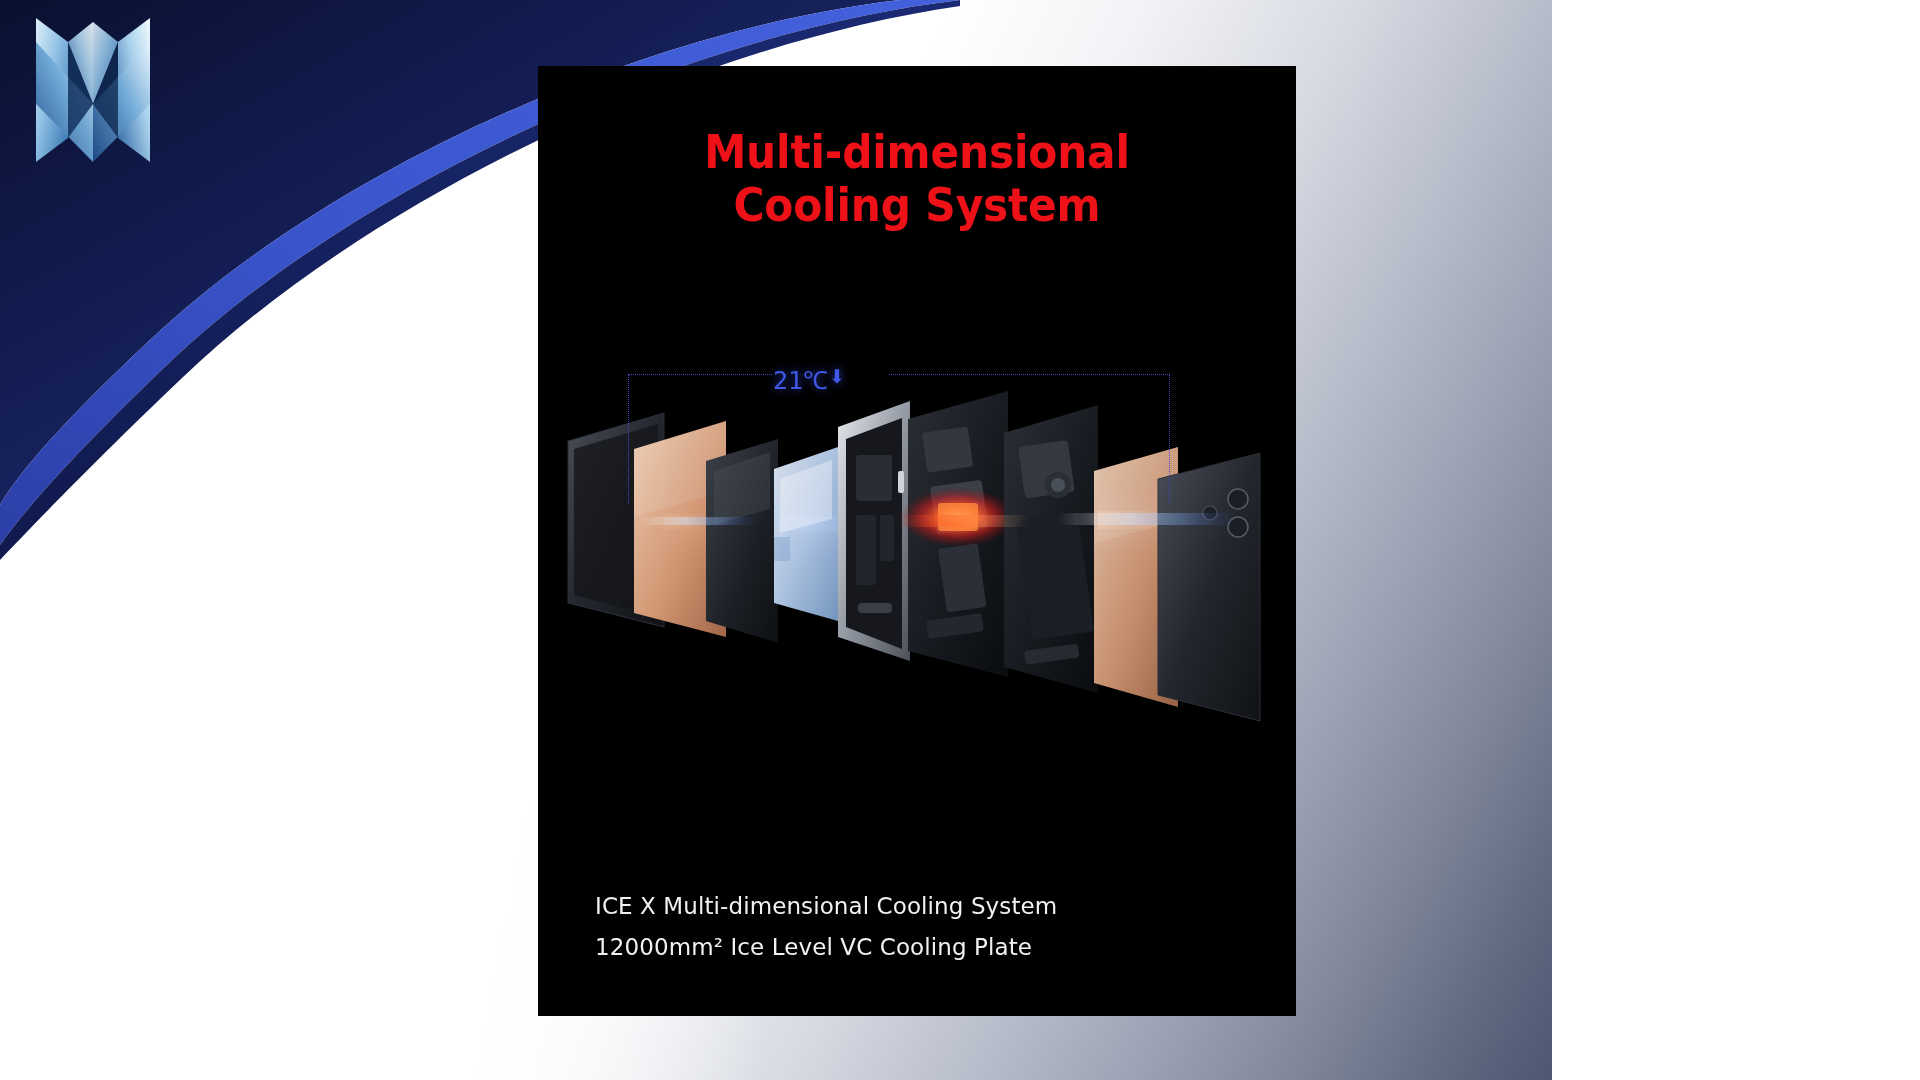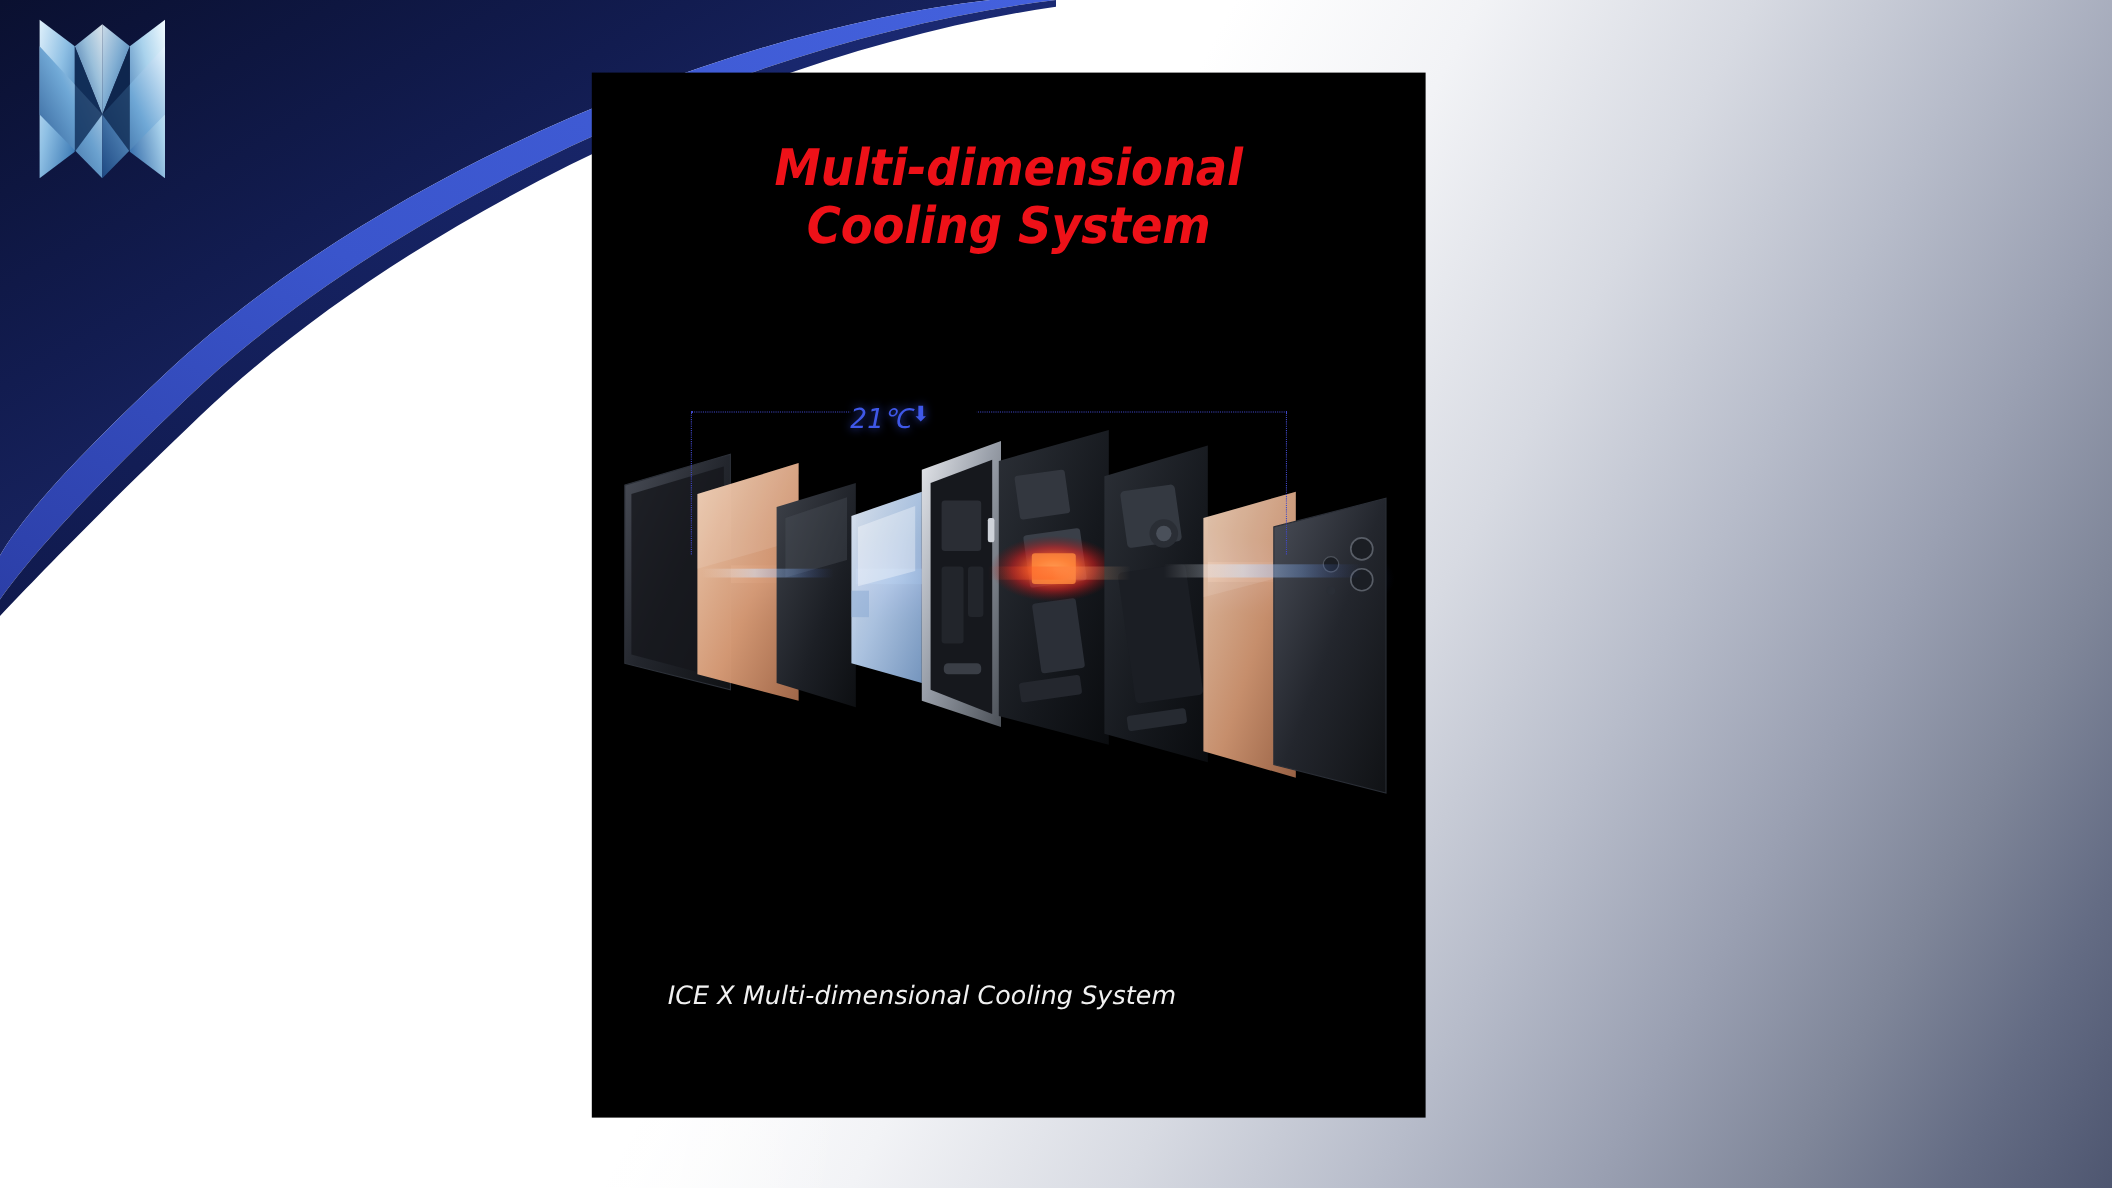--- a/index.html
+++ b/index.html
@@ -1,21 +1,21 @@
 <!DOCTYPE html>
 <html><head>
 <meta charset="utf-8">
 <style>
   html,body{margin:0;padding:0;}
   body{
     width:1920px;height:1080px;overflow:hidden;
     font-family:"Liberation Sans", sans-serif;
     background:#ffffff;
   }
-  #stage{position:relative;width:1920px;height:1080px;overflow:hidden;background:#fef9c3;font-style:italic;}
+  #stage{position:relative;width:1552px;height:1080px;overflow:hidden;background:#fef9c3;}
 
   
   .bg-gradient{
     position:absolute;inset:0;
     background:
       linear-gradient(118deg,
         #ffffff 0%,
         #ffffff 45%,
         #f2f3f6 54%,
         #d7dae2 64%,
@@ -94,21 +94,21 @@
   
   .specs{
     position:absolute;left:57px;top:820px;
     color:#f1f1f1;
     font-family:"DejaVu Sans", sans-serif;
     font-size:23px;
     line-height:41px;
     letter-spacing:.1px;
     white-space:nowrap;
   }
-  .specs div{font-weight:400;margin-left:12px;}
+  .specs div{font-weight:400;}
 </style>
 </head>
 <body>
 
 <div id="stage">
 
   <div class="bg-gradient"></div>
   <div class="bg-white-left"></div>
 
   <div class="corner">
@@ -324,16 +324,17 @@
     </div>
 
     <div class="bracket"></div>
     <div class="bracket-mask"></div>
     <div class="temp-label">
       <span>21℃</span><span class="arrow">⬇</span>
     </div>
 
     <div class="specs">
       <div>ICE X Multi-dimensional Cooling System</div>
+      <div>12000mm² Ice Level VC Cooling Plate</div>
     </div>
 
   </div>
 </div>
 
 </body></html>

